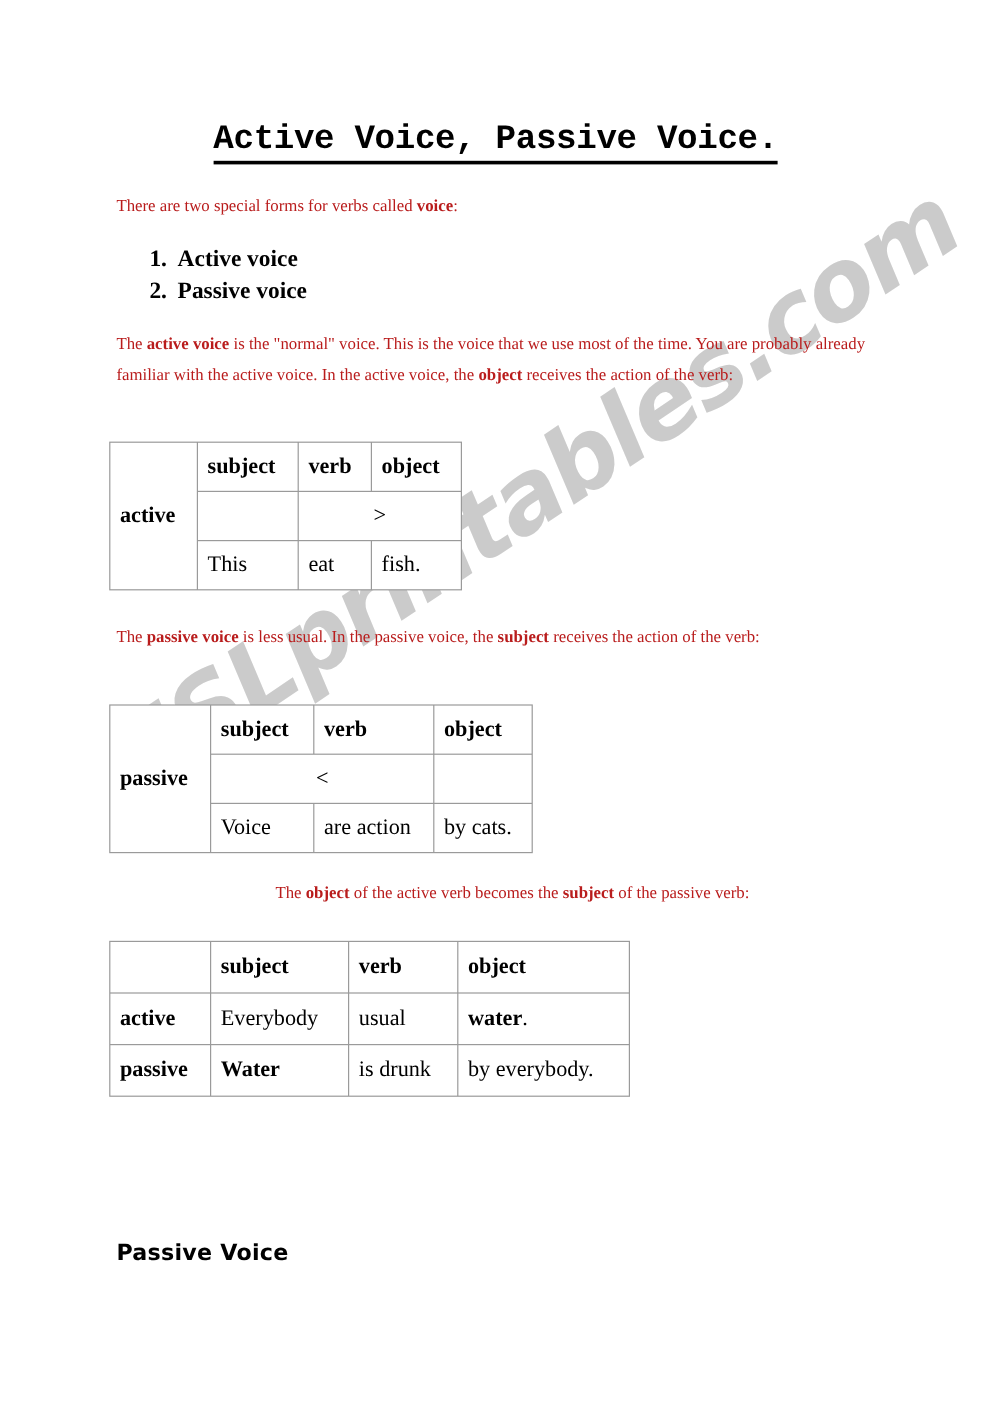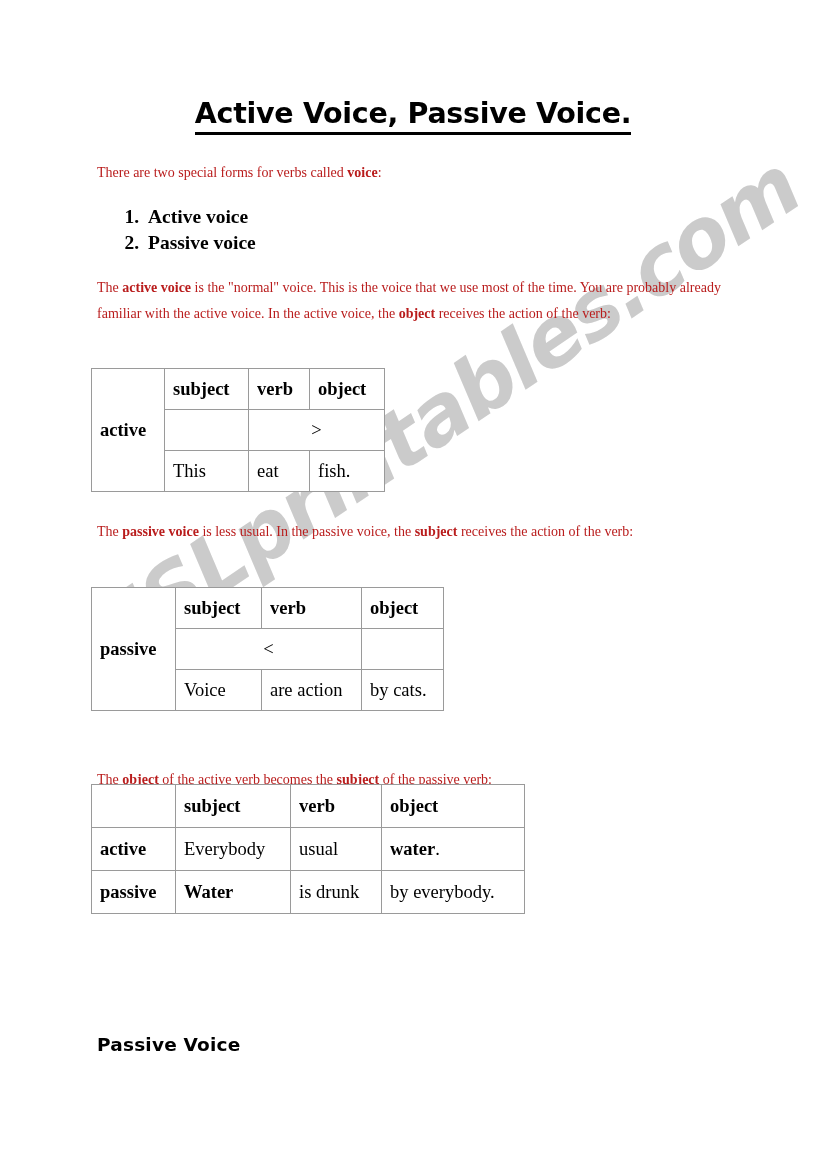--- a/index.html
+++ b/index.html
@@ -59,20 +59,21 @@
     text-align: center;
     font-family: "DejaVu Sans", sans-serif;
     font-weight: bold;
     font-size: 28.5px;
     letter-spacing: -0.3px;
     line-height: 1.1;
   }
   #doc-title .u {
     border-bottom: 3px solid #000;
     padding-bottom: 2px;
+    font-family: Liberation Mono, monospace;
   }
 
   .para {
     position: absolute;
     font-size: 14px;
     line-height: 25.6px;
     color: #b91c1c;
   }
   .para b { font-weight: bold; }
 
@@ -84,21 +85,21 @@
     width: 400px;
     margin: 0;
     padding: 0 0 0 47px;
     font-size: 19.5px;
     line-height: 25.6px;
     list-style-position: outside;
   }
   #list-voices li { font-weight: bold; padding-left: 4px; }
   #para-active  { left: 97px; top: 275px; width: 624px; }
   #para-passive { left: 97px; top: 519px; width: 600px; }
-  #para-object  { left: 97px; top: 767px; width: 660px; }
+  #para-object  { left: 97px; top: 732px; width: 660px; text-align: center; }
 
   #bottom-heading {
     position: absolute;
     left: 97px;
     top: 1034px;
     font-family: "DejaVu Sans", sans-serif;
     font-weight: bold;
     font-size: 18.5px;
     letter-spacing: 0.2px;
   }

